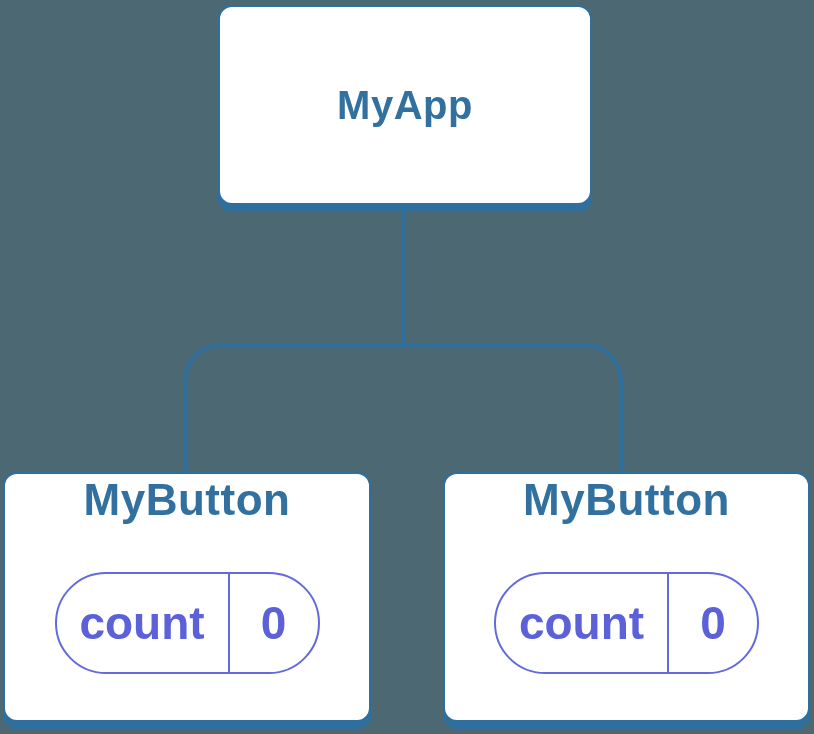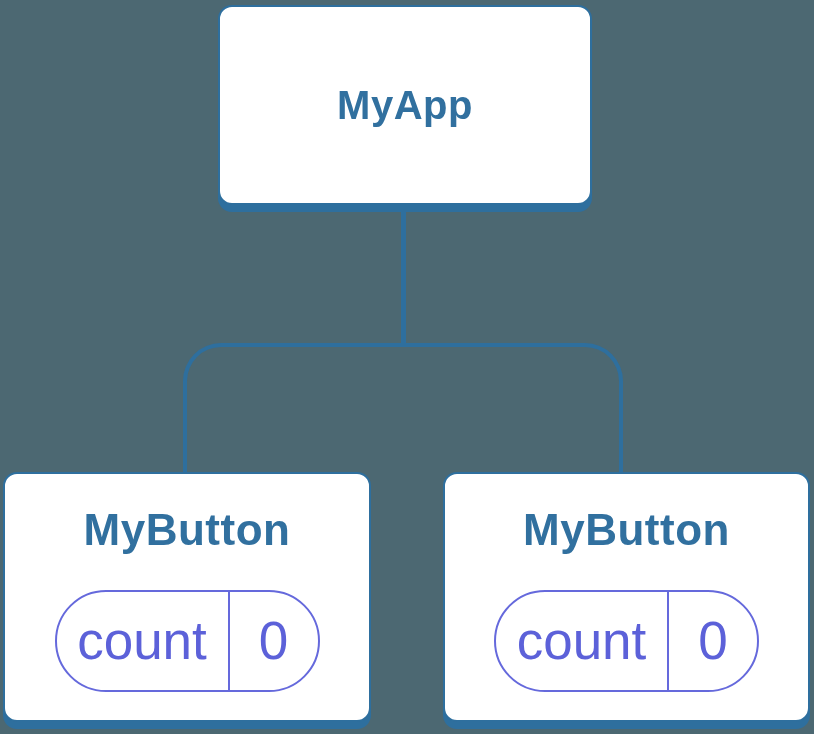--- a/index.html
+++ b/index.html
@@ -48,21 +48,21 @@
   }
   .card.root {
     left: 218px; top: 5px;
     width: 374px; height: 200px;
     display: flex; align-items: center; justify-content: center;
   }
   .card.child {
     top: 472px;
     width: 368px; height: 250px;
     display: flex; flex-direction: column; align-items: center;
-    padding-top: 30px;
+    gap: 12px;
   }
   .card.child.left  { left: 3px; }
   .card.child.right { left: 443px; width: 367px; }
 
   .title {
     color: var(--title-blue);
     font-weight: 600;
     letter-spacing: 0.5px;
     white-space: nowrap;
   }
@@ -75,22 +75,22 @@
     width: 265px; height: 102px;
     border: 2px solid var(--pill-border);
     border-radius: 51px;
     display: flex;
     align-items: stretch;
     overflow: hidden;
   }
   .pill .cell {
     display: flex; align-items: center; justify-content: center;
     color: var(--pill-text);
-    font-size: 53px;
-    font-weight: 400;
+    font-size: 46px;
+    font-weight: 700;
   }
   .pill .cell.key {
     flex: 0 0 173px;
     border-right: 2px solid var(--pill-border);
   }
   .pill .cell.val { flex: 1 1 auto; }
 </style>
 </head>
 <body>
 

